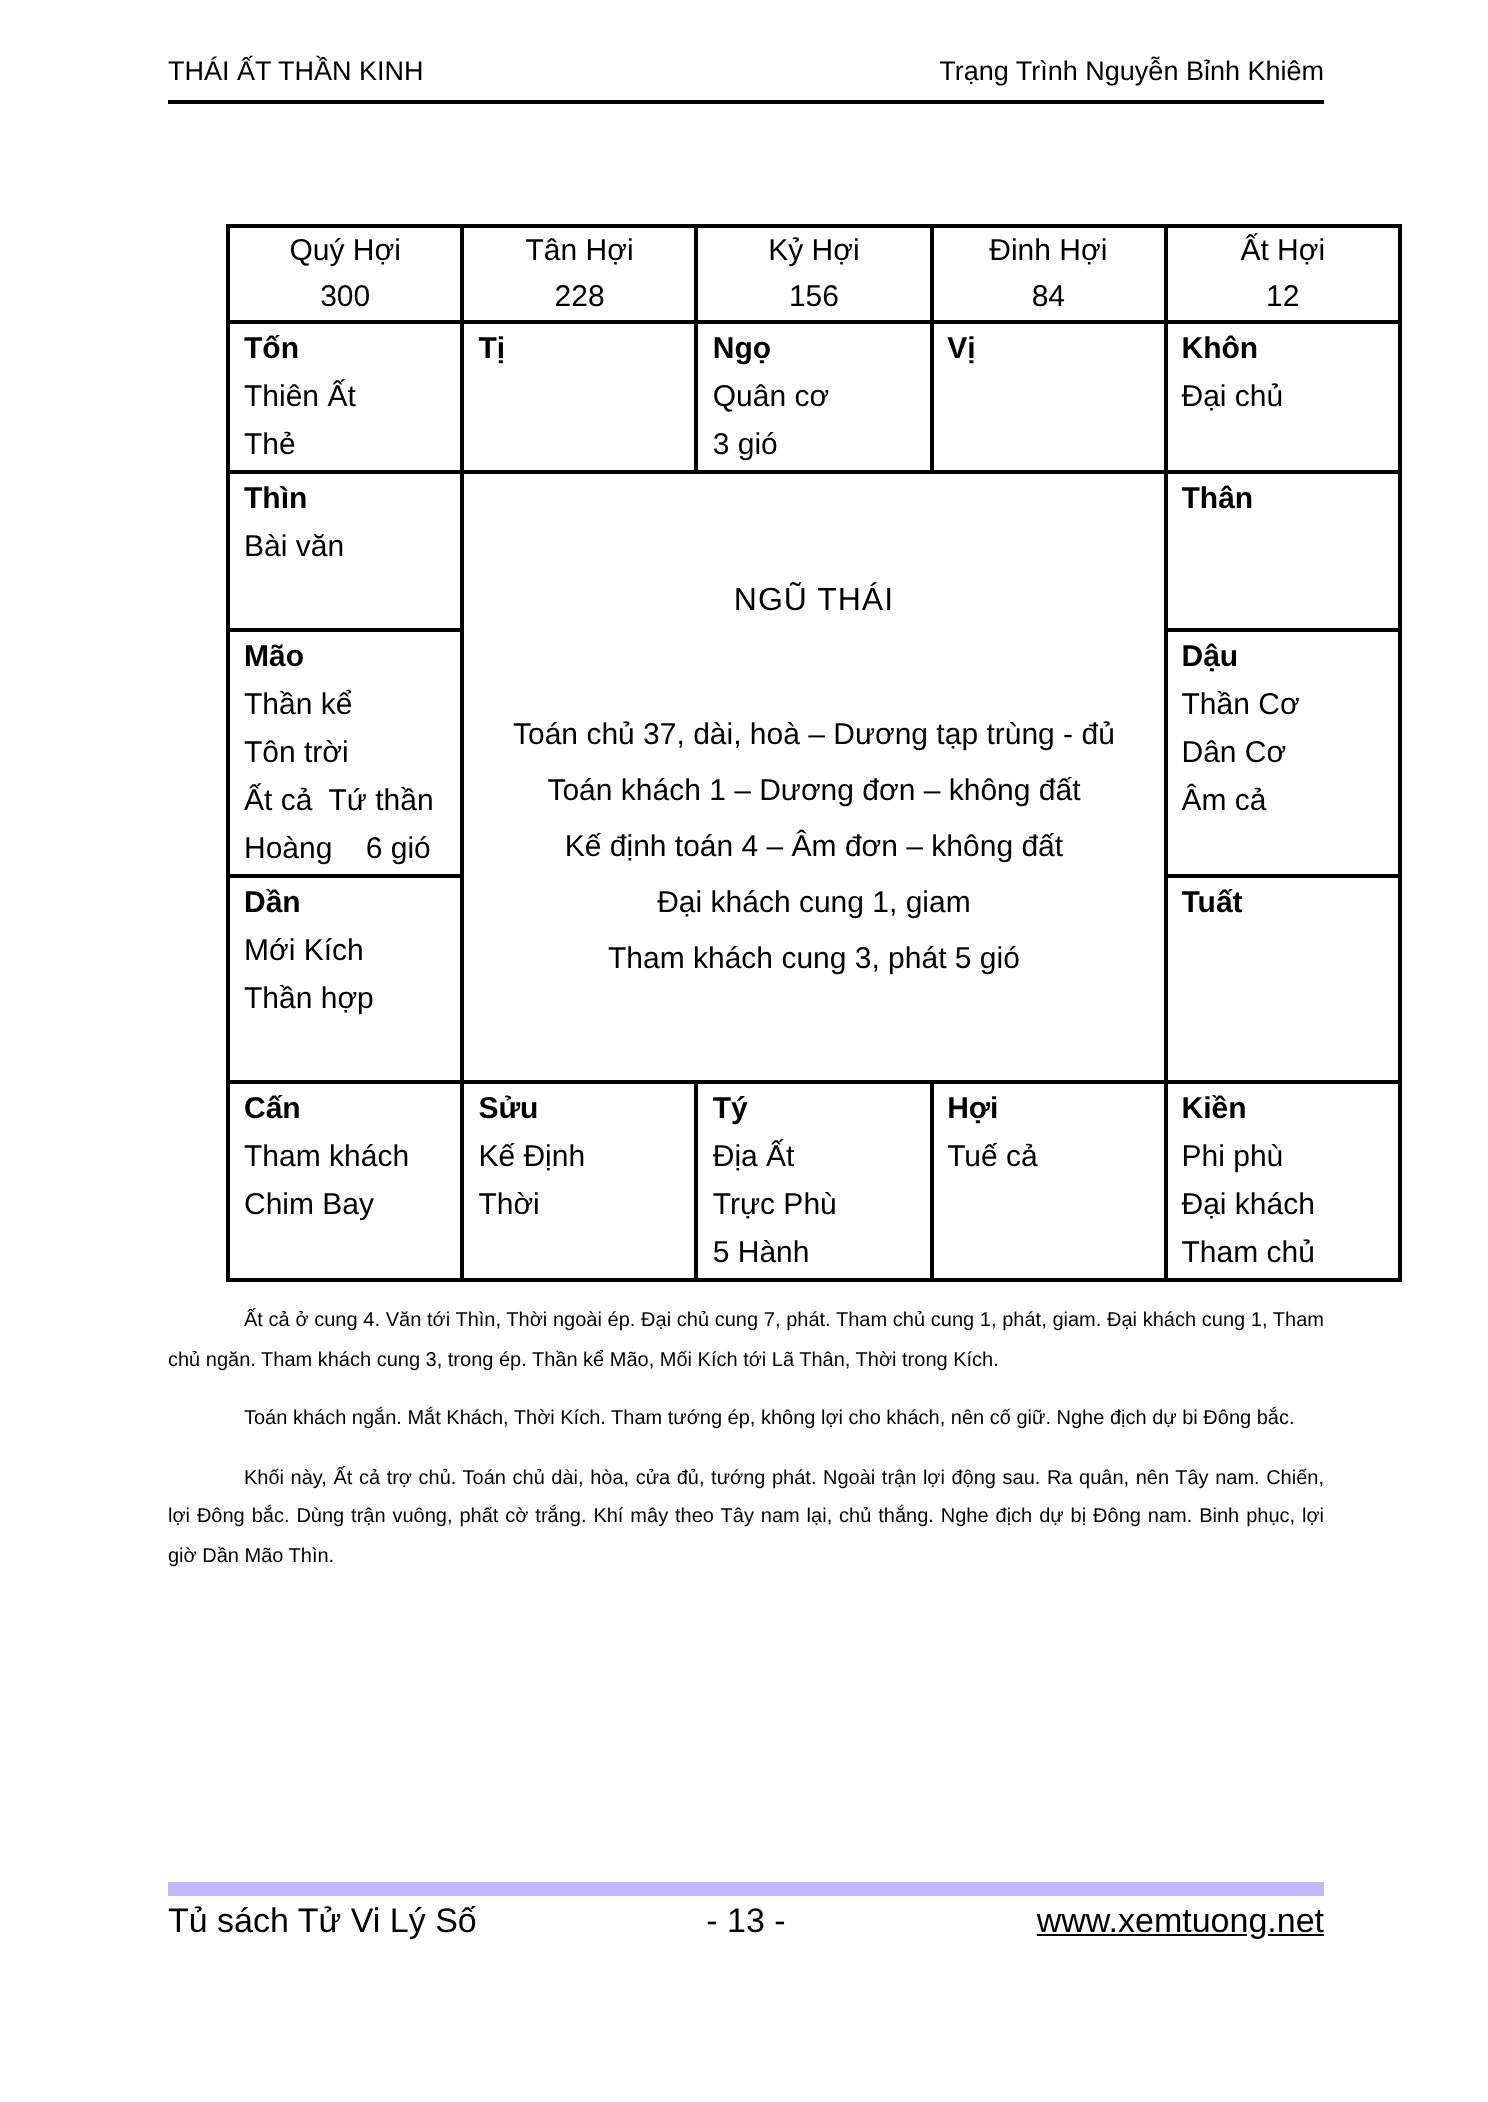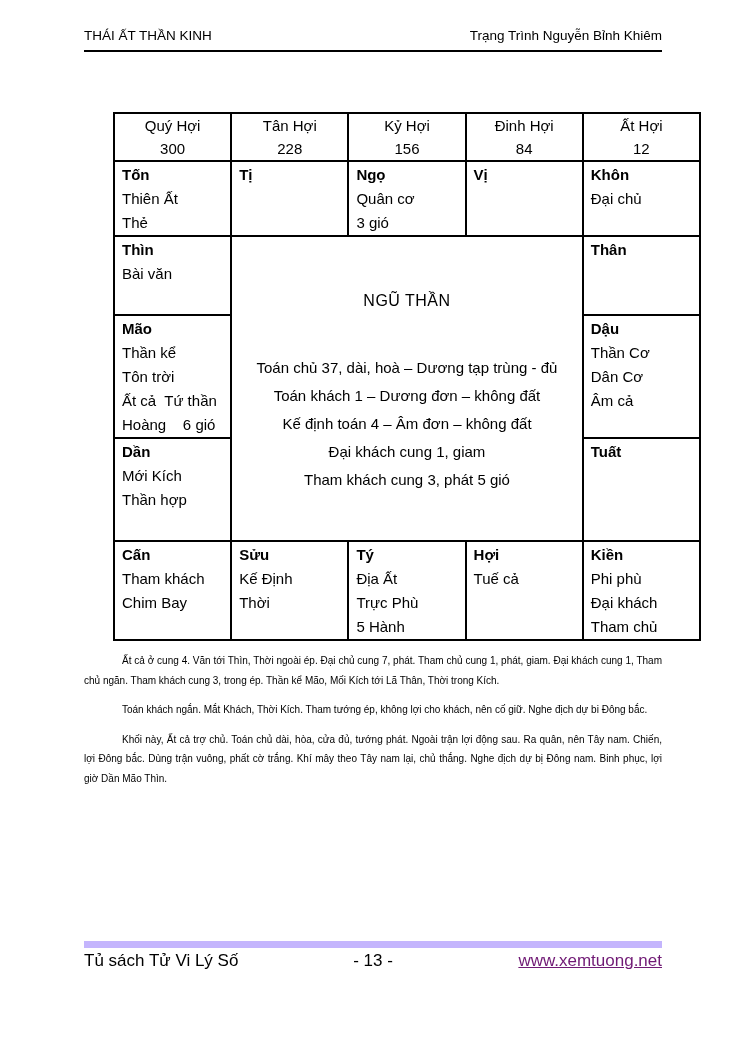--- a/index.html
+++ b/index.html
@@ -93,21 +93,21 @@
     border-top: 7px solid #c4b5fd;
     padding-top: 4px;
     display: flex;
     align-items: baseline;
     font-size: 17px;
     line-height: 17px;
   }
   .footer-left   { flex: 1; text-align: left; }
   .footer-center { flex: 1; text-align: center; }
   .footer-right  { flex: 1; text-align: right; }
-  .footer-link { text-decoration: underline; color: #701a75; cursor: pointer; }
+  .footer-link { text-decoration: underline; color: #000000; cursor: pointer; }
 </style>
 </head>
 <body>
 
 <div class="page-header">
   <span>THÁI ẤT THẦN KINH</span>
   <span>Trạng Trình Nguyễn Bỉnh Khiêm</span>
 </div>
 
 <table class="chart">
@@ -167,21 +167,21 @@
       <div class="cell-body">Đại chủ</div>
     </td>
   </tr>
 
   <tr class="row-mid1">
     <td>
       <div class="cell-title">Thìn</div>
       <div class="cell-body">Bài văn</div>
     </td>
     <td class="center-cell" colspan="3" rowspan="3">
-      <div class="center-title">NGŨ THẦN</div>
+      <div class="center-title">NGŨ THÁI</div>
       <div class="center-body">Toán chủ 37, dài, hoà – Dương tạp trùng - đủ
 Toán khách 1 – Dương đơn – không đất
 Kế định toán 4 – Âm đơn – không đất
 Đại khách cung 1, giam
 Tham khách cung 3, phát 5 gió</div>
     </td>
     <td>
       <div class="cell-title">Thân</div>
       <div class="cell-body"></div>
     </td>

